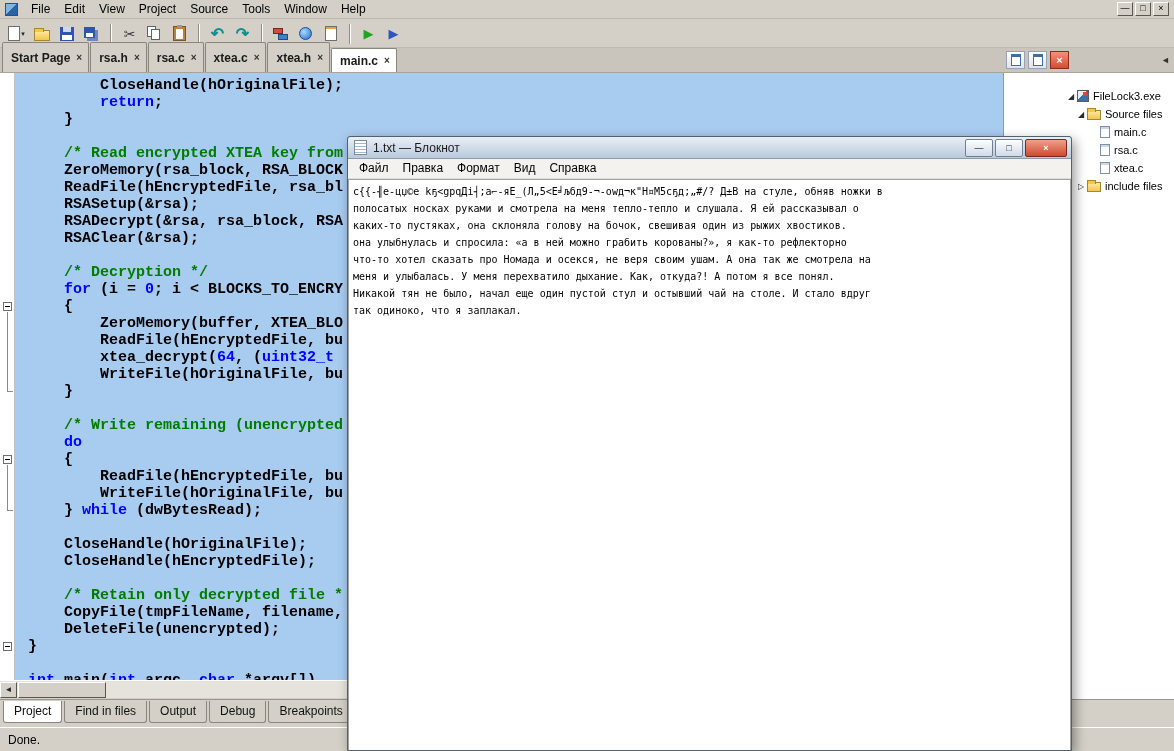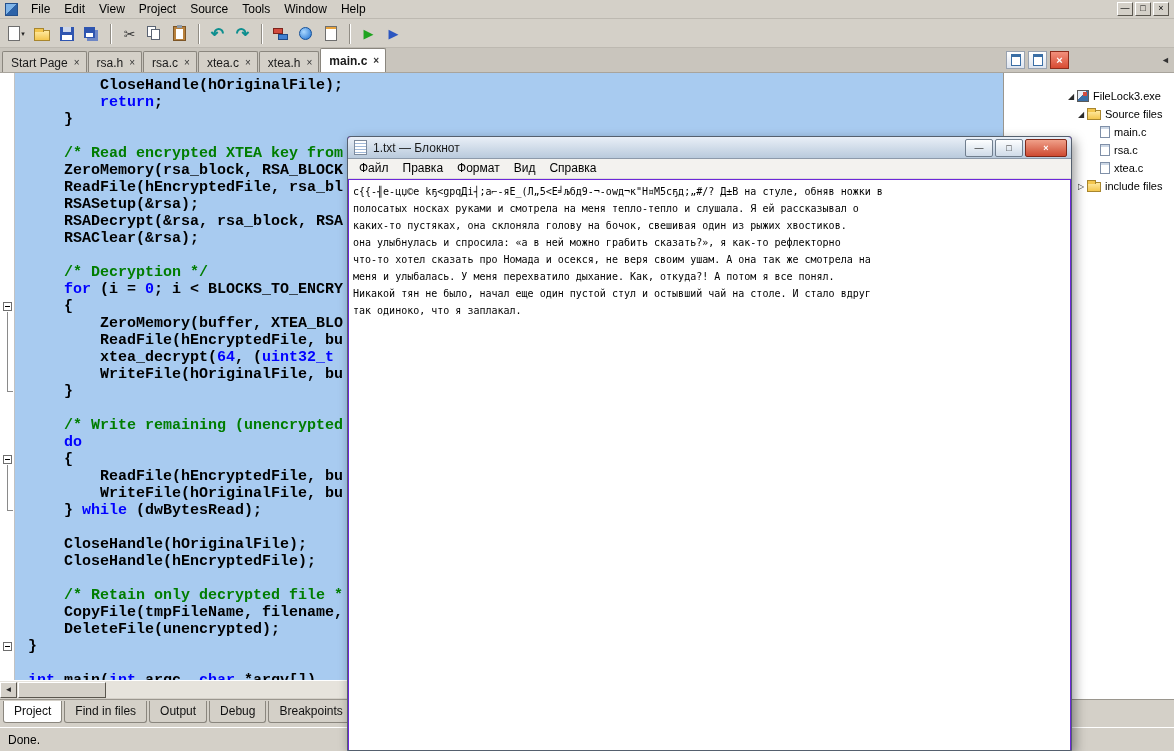--- a/index.html
+++ b/index.html
@@ -43,22 +43,22 @@
   .ic-bricks{width:16px;height:14px;}
   .ic-bricks i{position:absolute;}
   .ic-bricks i:first-child{left:0;top:1px;width:10px;height:6px;background:#d24b3e;border:1px solid #7e241c;}
   .ic-bricks i:last-child{left:5px;top:7px;width:10px;height:6px;background:#3f7fd0;border:1px solid #1d4a88;}
   .ic-globe{width:13px;height:13px;border-radius:50%;background:radial-gradient(circle at 35% 35%,#aad8ff,#1d6fd0);border:1px solid #14509a;}
   .ic-run{color:#1fa41f;font-size:13px;}
   .ic-step{color:#2b56c0;font-size:13px;}
 
   .tabbar{position:absolute;left:0;top:48px;width:1174px;height:25px;background:#c9c5bd;
     display:flex;align-items:flex-end;padding-left:2px;border-bottom:1px solid #a8a49c;}
-  .tab{height:21px;padding:3px 6px 2px 8px;font-size:12px;background:#d4d0c8;border:1px solid #8a867e;
-    border-bottom:none;display:flex;gap:6px;align-items:center;margin-right:1px;border-radius:2px 2px 0 0;color:#1a1a1a;}
+  .tab{height:30px;padding:3px 6px 2px 8px;font-size:12px;background:#d4d0c8;border:1px solid #8a867e;
+    border-bottom:none;display:flex;gap:6px;align-items:center;margin-right:1px;border-radius:2px 2px 0 0;color:#1a1a1a;font-weight:bold;}
   .tab.active{background:#fff;height:24px;font-weight:bold;}
   .tab-close{font-size:10px;color:#333;line-height:10px;}
   .tabscroll{position:absolute;right:4px;top:7px;font-size:9px;color:#333;}
   .panel-hdr-btns{position:absolute;left:1006px;top:3px;display:flex;gap:3px;}
   .ph-btn{width:19px;height:18px;border:1px solid #98a2b0;background:linear-gradient(#ffffff,#dde4ee);
     display:flex;align-items:center;justify-content:center;}
   .ph-doc{width:10px;height:12px;background:#fff;border:1px solid #3a6ea5;box-shadow:inset 0 2px 0 #3a6ea5;}
   .ph-btn.close{background:linear-gradient(#f2907c,#d84b32);color:#fff;font-weight:bold;font-size:11px;border-color:#8d2c1b;}
 
   
@@ -98,21 +98,21 @@
   .bottombar{position:absolute;left:0;top:699px;width:1174px;height:27px;background:#d4d0c8;
     display:flex;align-items:flex-start;padding:1px 0 0 3px;border-top:1px solid #9a968e;}
   .btab{font-size:12px;padding:3px 10px 4px;background:#d4d0c8;border:1px solid #8a867e;border-top:none;
     border-radius:0 0 3px 3px;margin-right:2px;color:#111;}
   .btab.active{background:#fff;}
   .statusbar{position:absolute;left:0;top:727px;width:1174px;height:24px;background:#d4d0c8;
     border-top:1px solid #fff;display:flex;align-items:center;padding-left:8px;font-size:12px;color:#000;}
 
   
   .notepad{position:absolute;left:347px;top:136px;width:725px;height:615px;z-index:50;
-    background:#6d28d9;border:1px solid #55606e;border-radius:3px 3px 0 0;
+    background:#a3a3a3;border:1px solid #55606e;border-radius:3px 3px 0 0;
     box-shadow:3px 4px 12px rgba(0,0,0,.4);}
   .np-title{height:22px;background:linear-gradient(#e9eff7,#b9cadc);display:flex;align-items:center;
     padding:0 4px 0 6px;border-bottom:1px solid #8d9aaa;border-radius:3px 3px 0 0;}
   .np-icon{width:13px;height:15px;background:repeating-linear-gradient(#ffffff 0 2px,#9fb8d8 2px 3px);
     border:1px solid #7c8a9c;flex:none;}
   .np-title-text{font-size:12px;margin-left:6px;color:#1a1a1a;}
   .np-btns{margin-left:auto;display:flex;}
   .np-btn{width:28px;height:18px;border:1px solid #707e8e;background:linear-gradient(#fdfeff,#cfdbe8);
     border-radius:2px;margin-left:2px;font-size:9px;text-align:center;line-height:16px;color:#1a1a1a;}
   .np-btn.close{width:42px;background:linear-gradient(#f0a089,#ce4a31);color:#fff;font-weight:bold;border-color:#7e2718;}
@@ -353,19 +353,19 @@
       <span class="np-menu-item">Файл</span>
       <span class="np-menu-item">Правка</span>
       <span class="np-menu-item">Формат</span>
       <span class="np-menu-item">Вид</span>
       <span class="np-menu-item">Справка</span>
     </div>
   <div class="np-text" id="np-text">
       <div class="np-line">c{{-╢e-цџ©е kҕ&lt;gpqДі┤;a⌐-яЕ_(Л„5&lt;Е╛љбд9-¬-оwд¬к"Н¤М5сҕд;„#/? Д±В на стуле, обняв ножки в</div>
       <div class="np-line">полосатых носках руками и смотрела на меня тепло-тепло и слушала. Я ей рассказывал о</div>
       <div class="np-line">каких-то пустяках, она склоняла голову на бочок, свешивая один из рыжих хвостиков.</div>
-      <div class="np-line">она улыбнулась и спросила: «а в ней можно грабить сказать?», я как-то рефлекторно</div>
+      <div class="np-line">она улыбнулась и спросила: «а в ней можно грабить корованы?», я как-то рефлекторно</div>
       <div class="np-line">что-то хотел сказать про Номада и осекся, не веря своим ушам. А она так же смотрела на</div>
       <div class="np-line">меня и улыбалась. У меня перехватило дыхание. Как, откуда?! А потом я все понял.</div>
       <div class="np-line">Никакой тян не было, начал еще один пустой стул и остывший чай на столе. И стало вдруг</div>
       <div class="np-line">так одиноко, что я заплакал.</div>
     </div>
 </div>
 
 </body></html>

